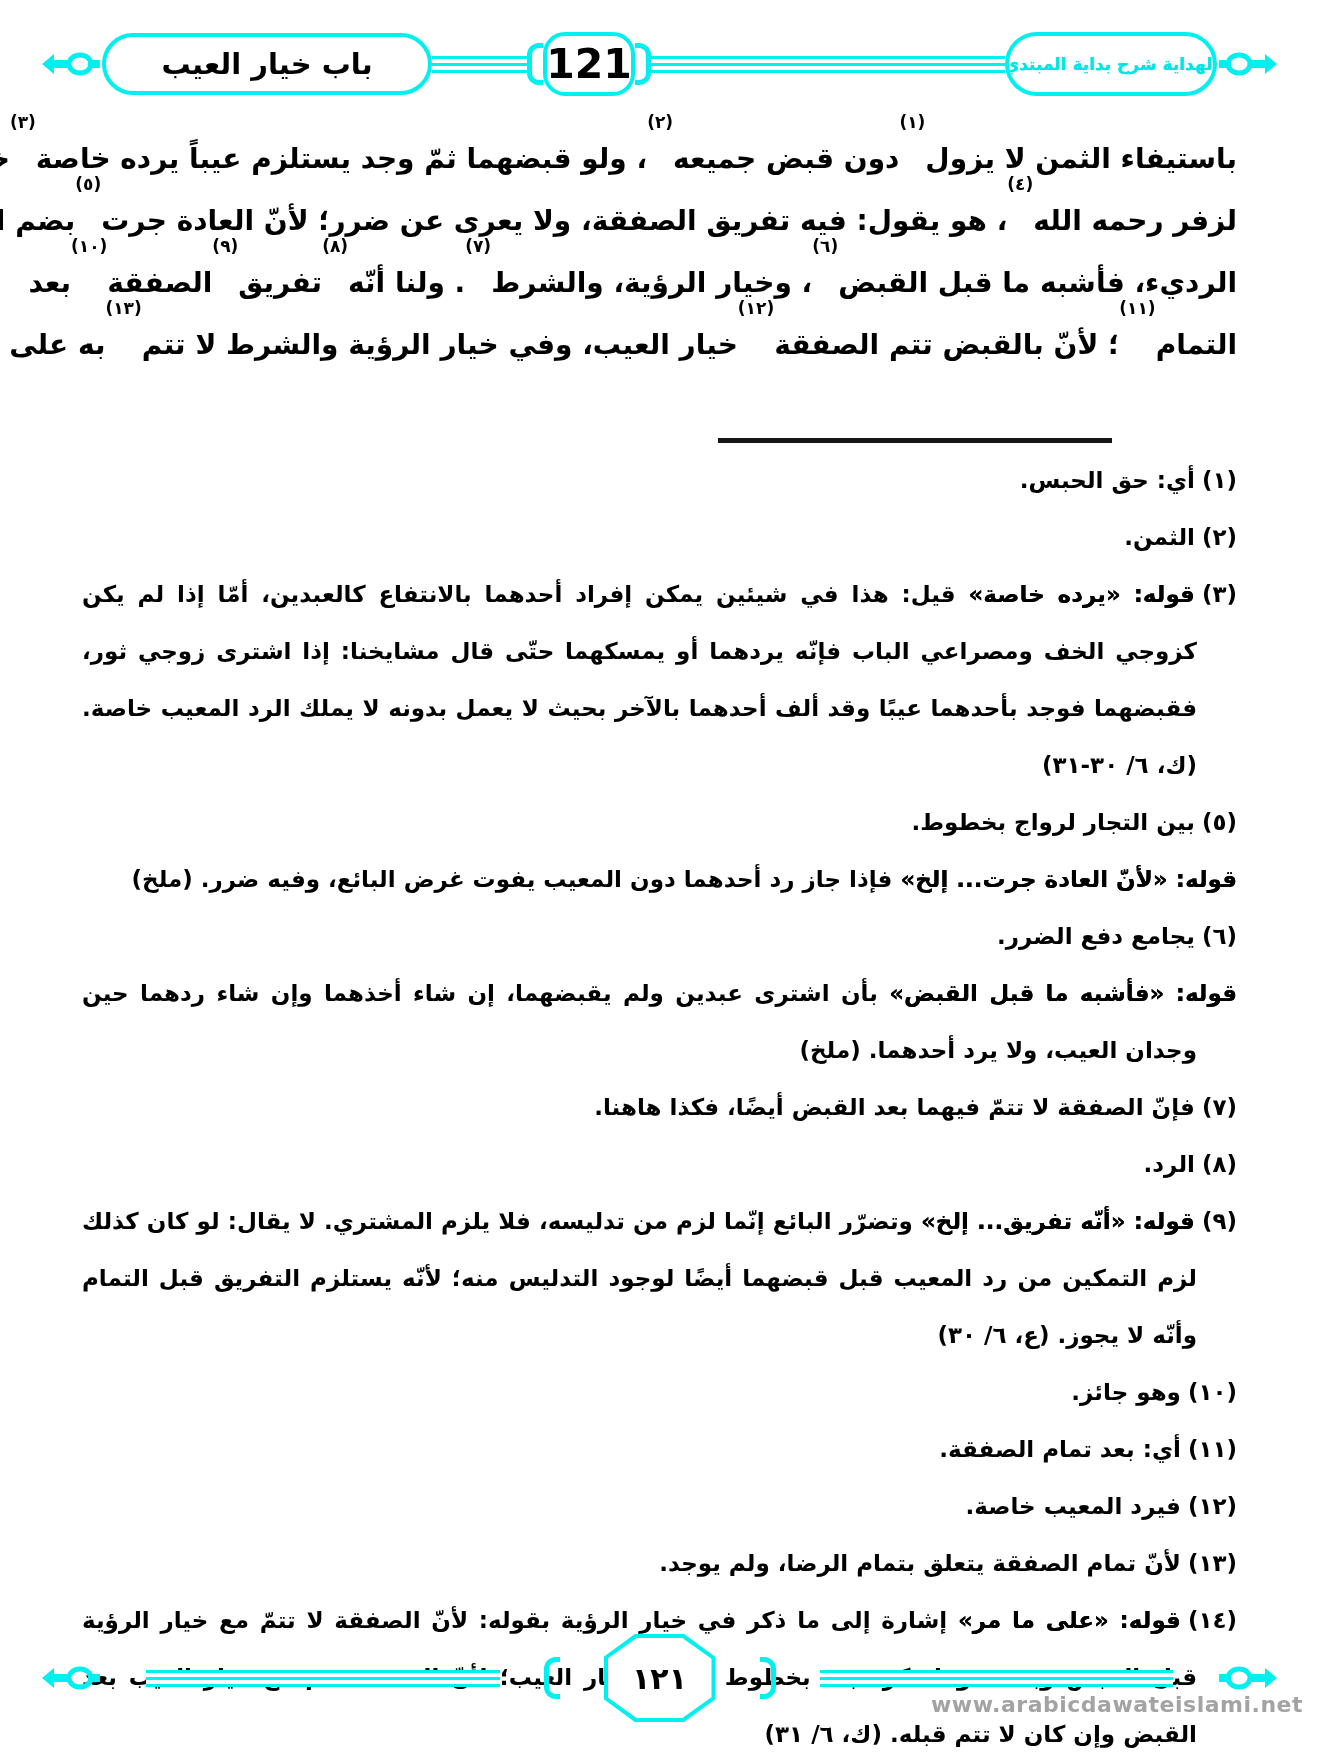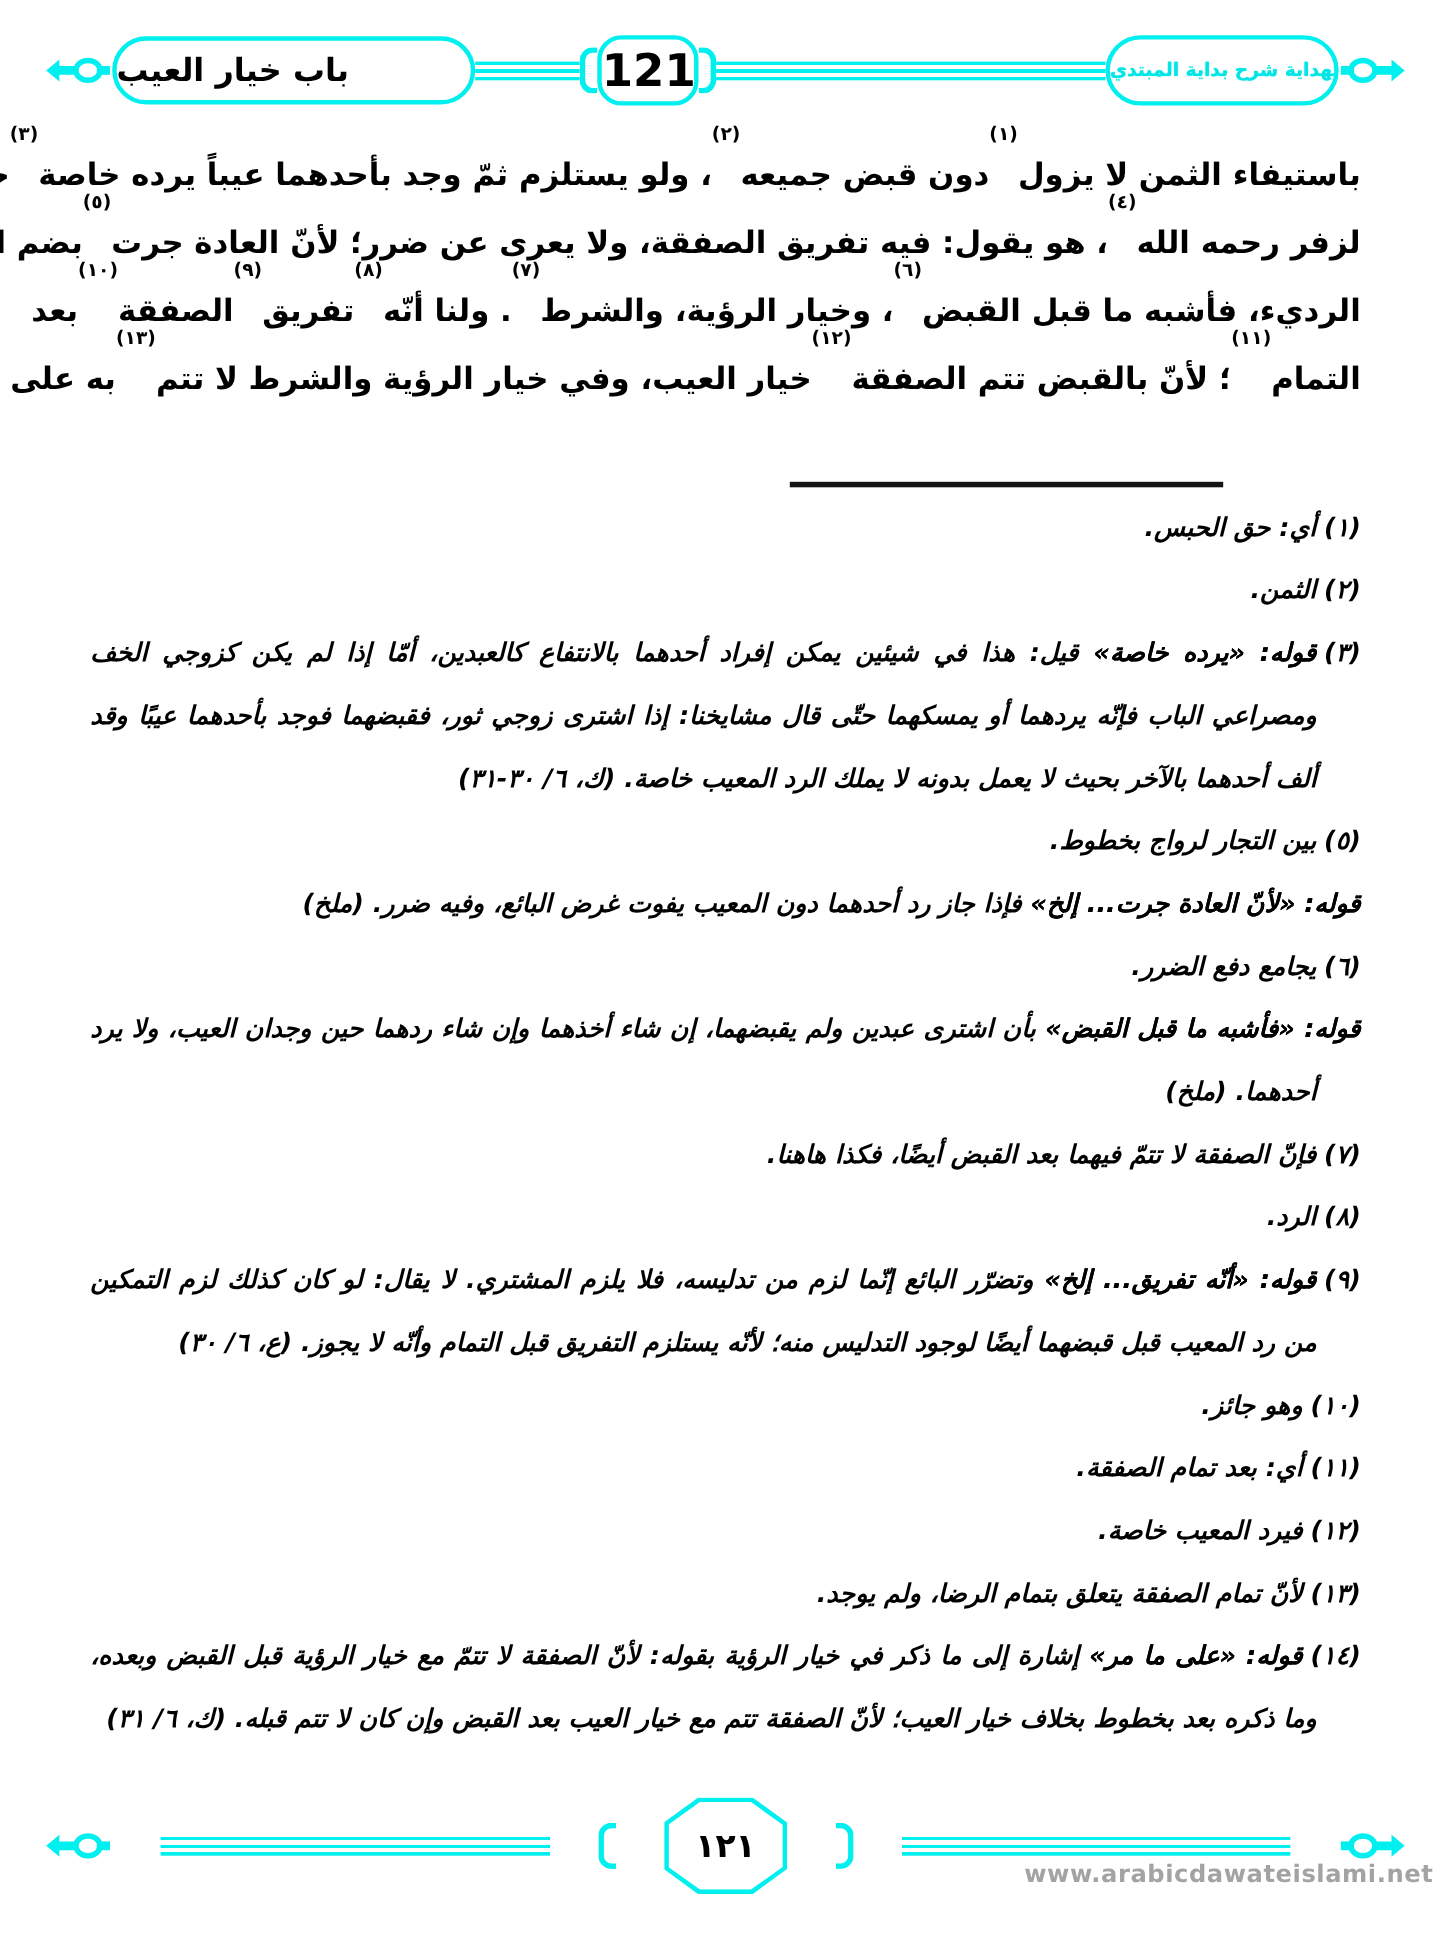--- a/index.html
+++ b/index.html
@@ -32,21 +32,21 @@
   .bracket {
     width:16px; height:42px; flex:0 0 auto;
     border:5px solid #00efef;
   }
   .bracket.open-left  { border-right:none; border-radius:12px 0 0 12px; }
   .bracket.open-right { border-left:none;  border-radius:0 12px 12px 0; }
   .capsule {
     border:4px solid #00efef;
     border-radius:40px;
     background:#fff;
-    display:flex; align-items:center; justify-content:flex-start;
+    display:flex; align-items:center; justify-content:center;
     flex:0 0 auto;
   }
   .capsule.chapter { width:330px; height:62px; }
   .chapter-text { font-size:29px; font-weight:700; color:#000; }
   .capsule.pageno { width:92px; height:64px; border-radius:22px; }
   .pageno-text { font-size:41px; font-weight:700; color:#000; font-family:"DejaVu Sans", sans-serif; }
   .capsule.booktitle { width:212px; height:64px; overflow:hidden; }
   .booktitle-text {
     font-size:17px; font-weight:700; color:#00e5e5;
     white-space:nowrap; direction:rtl;
@@ -87,21 +87,21 @@
     position:absolute; top:438px; right:207px;
     width:394px; height:5px; background:#151515;
   }
   
   .footnotes {
     position:absolute; top:452px; right:82px; left:82px;
     direction:rtl;
     font-size:23px; font-weight:700; line-height:57px;
     text-align:justify;
   }
-  .footnote { padding-right:40px; text-indent:-40px;font-style:italic; }
+  .footnote { padding-right:40px; text-indent:-40px; }
   .fn-num { margin-left:7px; }
   .fn-num:empty { margin-left:0; }
   .fn-bold { font-weight:800; text-shadow:0 0 0.6px #000; }
   
   .site-url {
     position:absolute; right:16px; top:1692px;
     font-size:22px; font-weight:700; color:#a3a3a3;
     font-family:"DejaVu Sans", sans-serif;
     letter-spacing:0.5px;
   }
@@ -136,21 +136,21 @@
       <rect x="48" y="16" width="12" height="8" fill="#00efef"></rect>
     </svg>
   </div>
 
   <div class="matn">
     <div class="body-line">
         <span>باستيفاء الثمن لا يزول</span>
         <sup class="fnref">(١)</sup>
         <span> دون قبض جميعه</span>
         <sup class="fnref">(٢)</sup>
-        <span>، ولو يستلزم ثمّ وجد بأحدهما عيباً يرده خاصة</span>
+        <span>، ولو قبضهما ثمّ وجد يستلزم عيباً يرده خاصة</span>
         <sup class="fnref">(٣)</sup>
         <span> خلافاً</span>
       </div>
     <div class="body-line">
         <span>لزفر رحمه الله</span>
         <sup class="fnref">(٤)</sup>
         <span>، هو يقول: فيه تفريق الصفقة، ولا يعرى عن ضرر؛ لأنّ العادة جرت</span>
         <sup class="fnref">(٥)</sup>
         <span> بضم الجيد إلى</span>
       </div>

